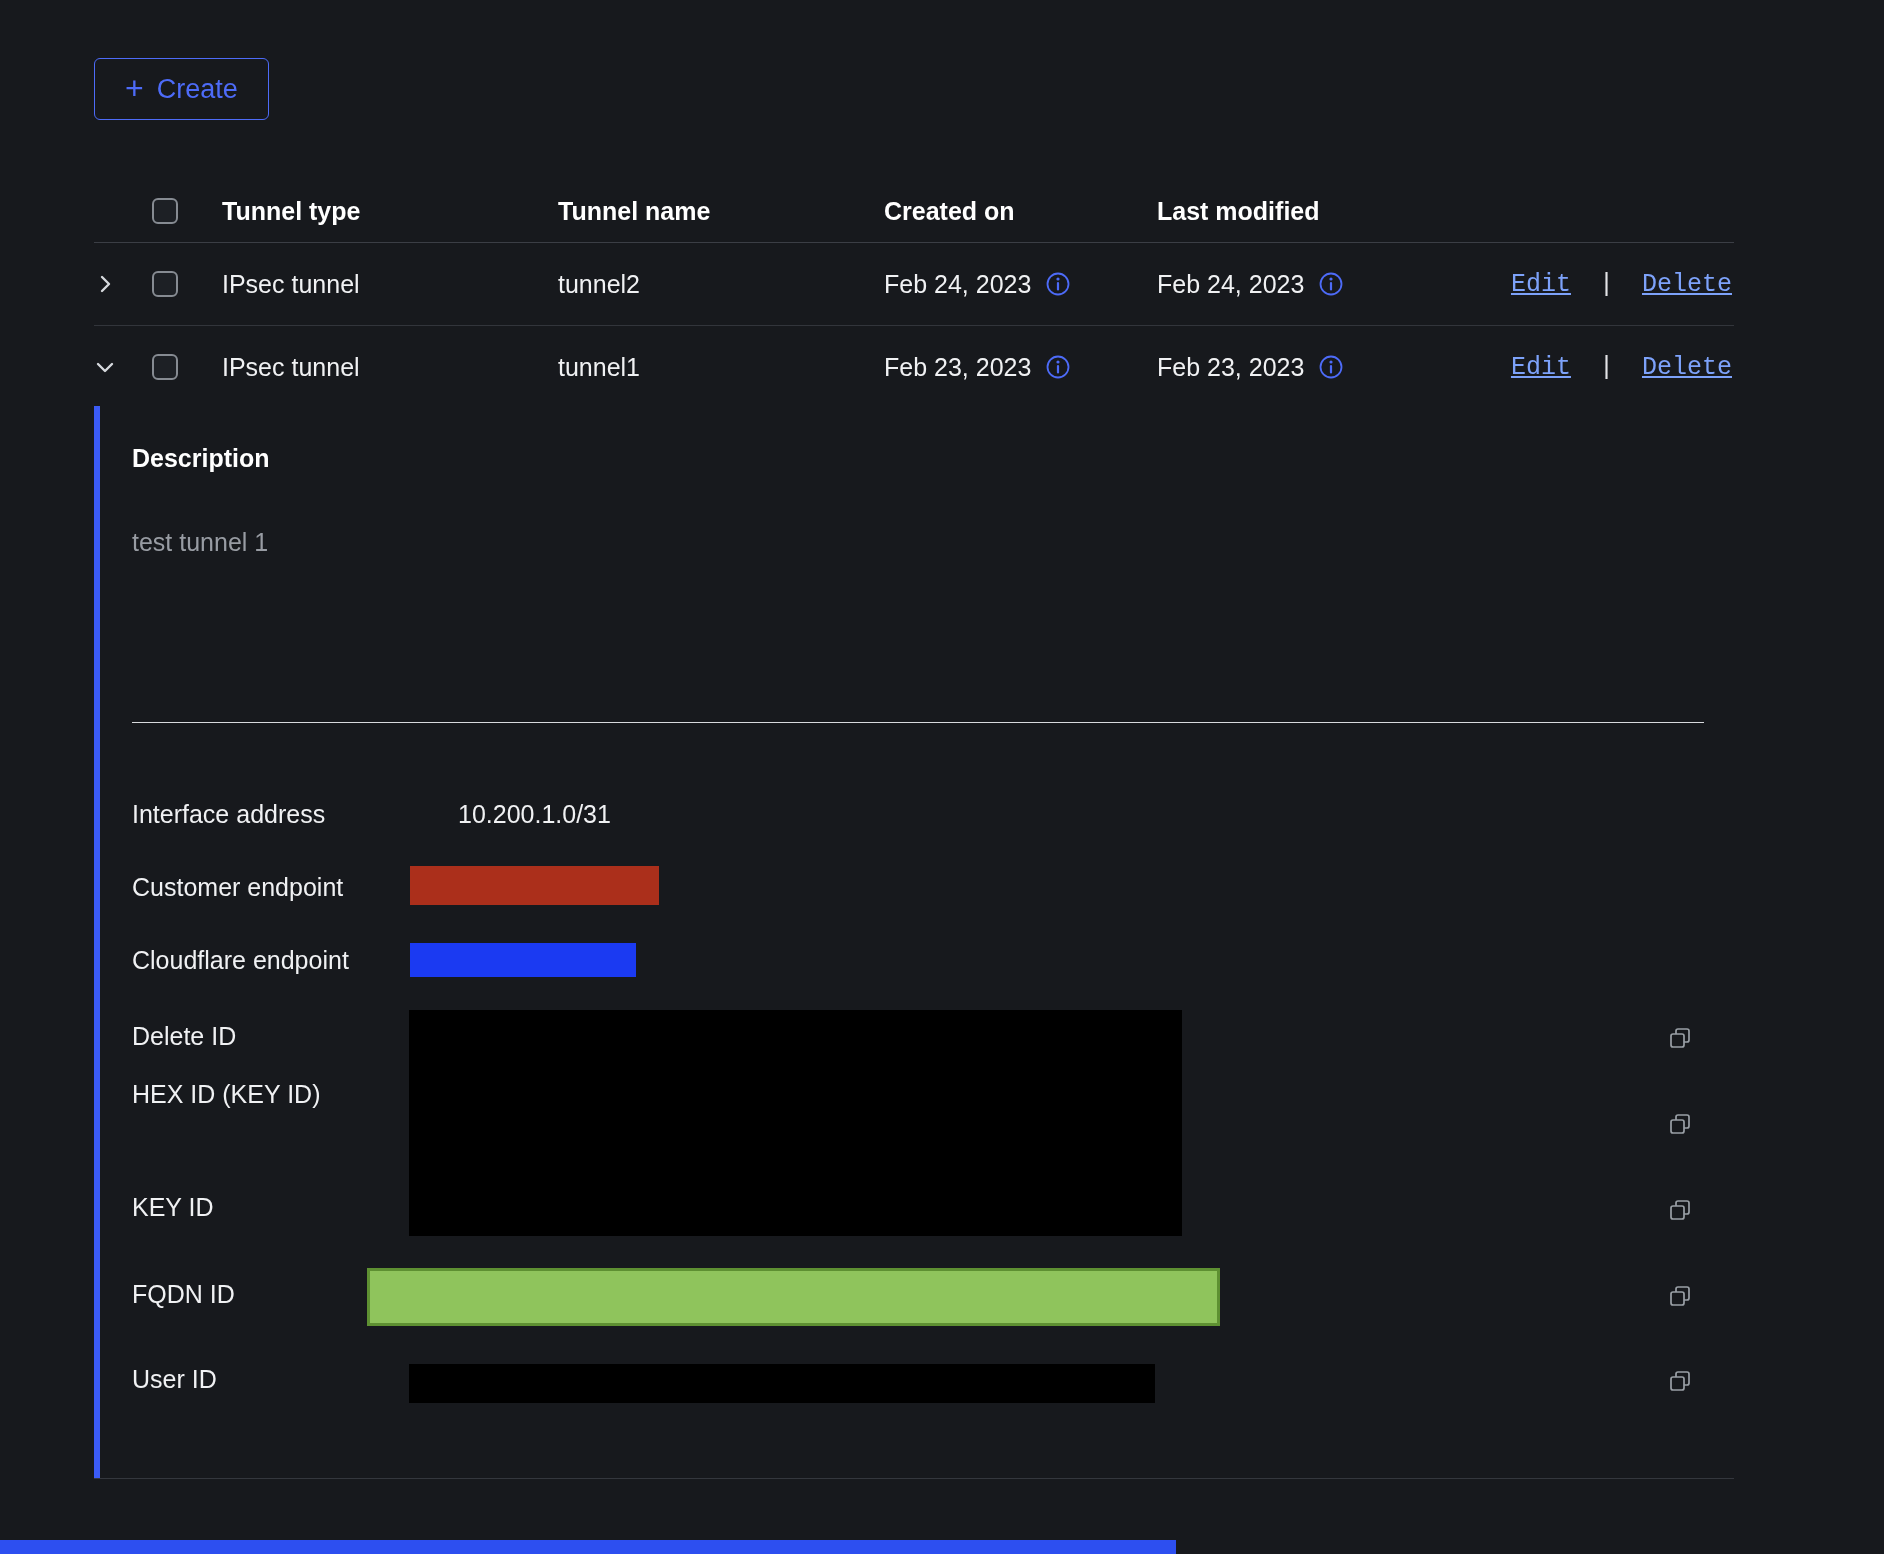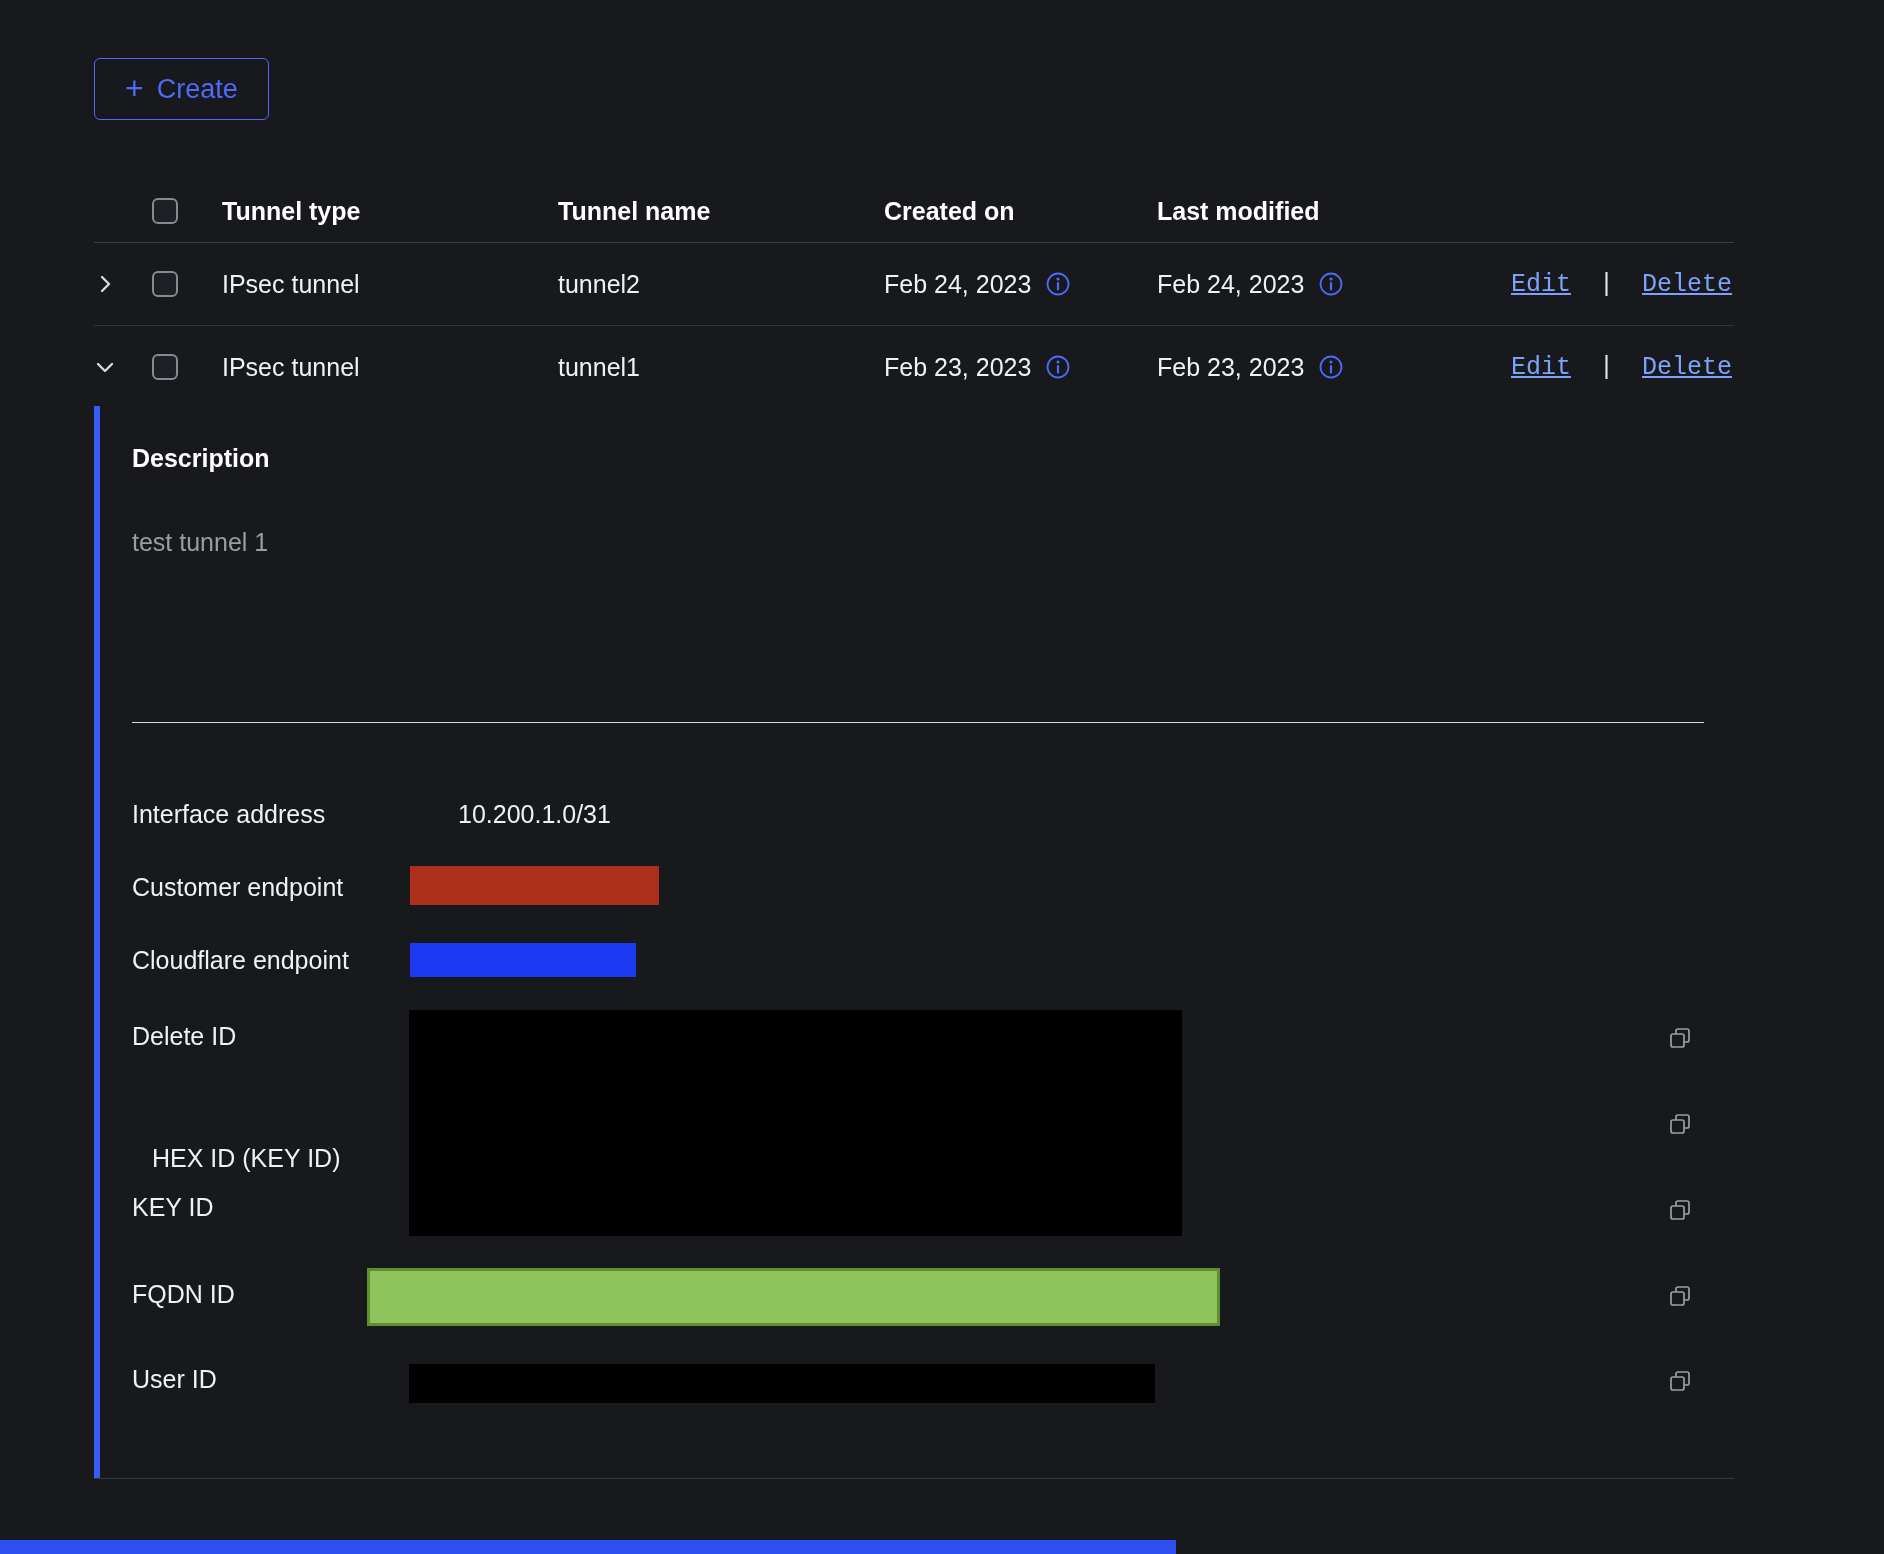--- a/index.html
+++ b/index.html
@@ -179,21 +179,21 @@
   <div class="abs field-label" style="top:800px;">Interface address</div>
   <div class="abs" style="left:432px;top:800px;margin-left:26px;">10.200.1.0/31</div>
 
   <div class="abs field-label" style="top:873px;">Customer endpoint</div>
   <div class="abs redaction red-block"></div>
 
   <div class="abs field-label" style="top:946px;text-align:center;">Cloudflare endpoint</div>
   <div class="abs redaction blue-block"></div>
 
   <div class="abs field-label" style="top:1022px;">Delete ID</div>
-  <div class="abs field-label" style="top:1144px;margin-left:20px;">HEX ID (KEY ID)</div>
+  <div class="abs field-label" style="top:1080px;">HEX ID (KEY ID)</div>
   <div class="abs field-label" style="top:1193px;">KEY ID</div>
   <div class="abs redaction black-big-block"></div>
 
   <div class="abs field-label" style="top:1280px;">FQDN ID</div>
   <div class="abs redaction green-block"></div>
 
   <div class="abs field-label" style="top:1365px;">User ID</div>
   <div class="abs redaction black-user-block"></div>
 
   <button class="abs copy-btn" style="top:1024px;">

